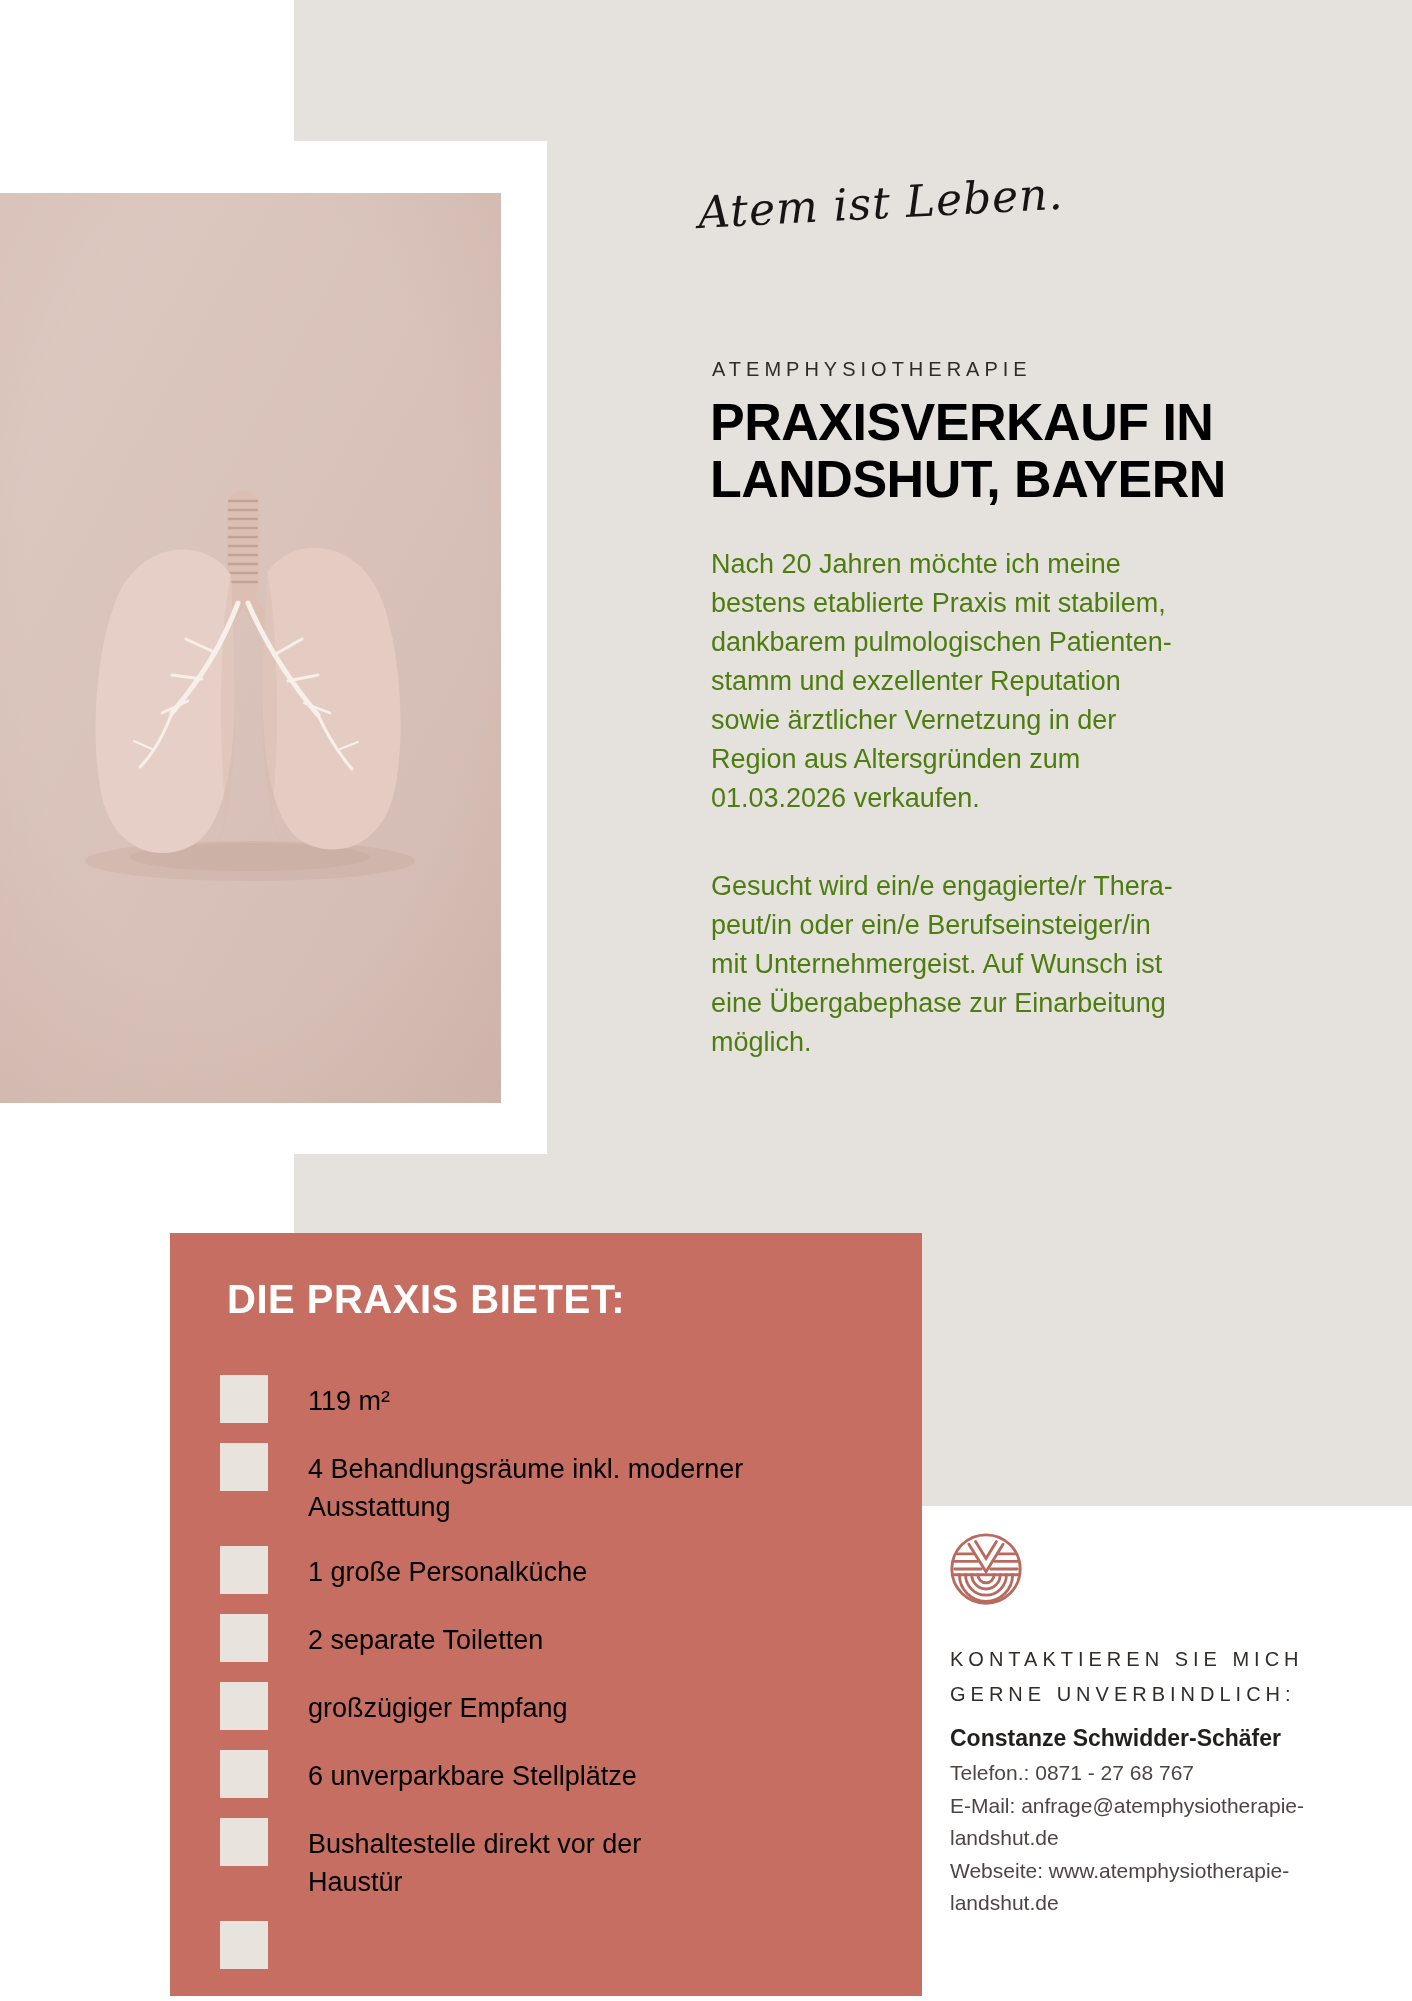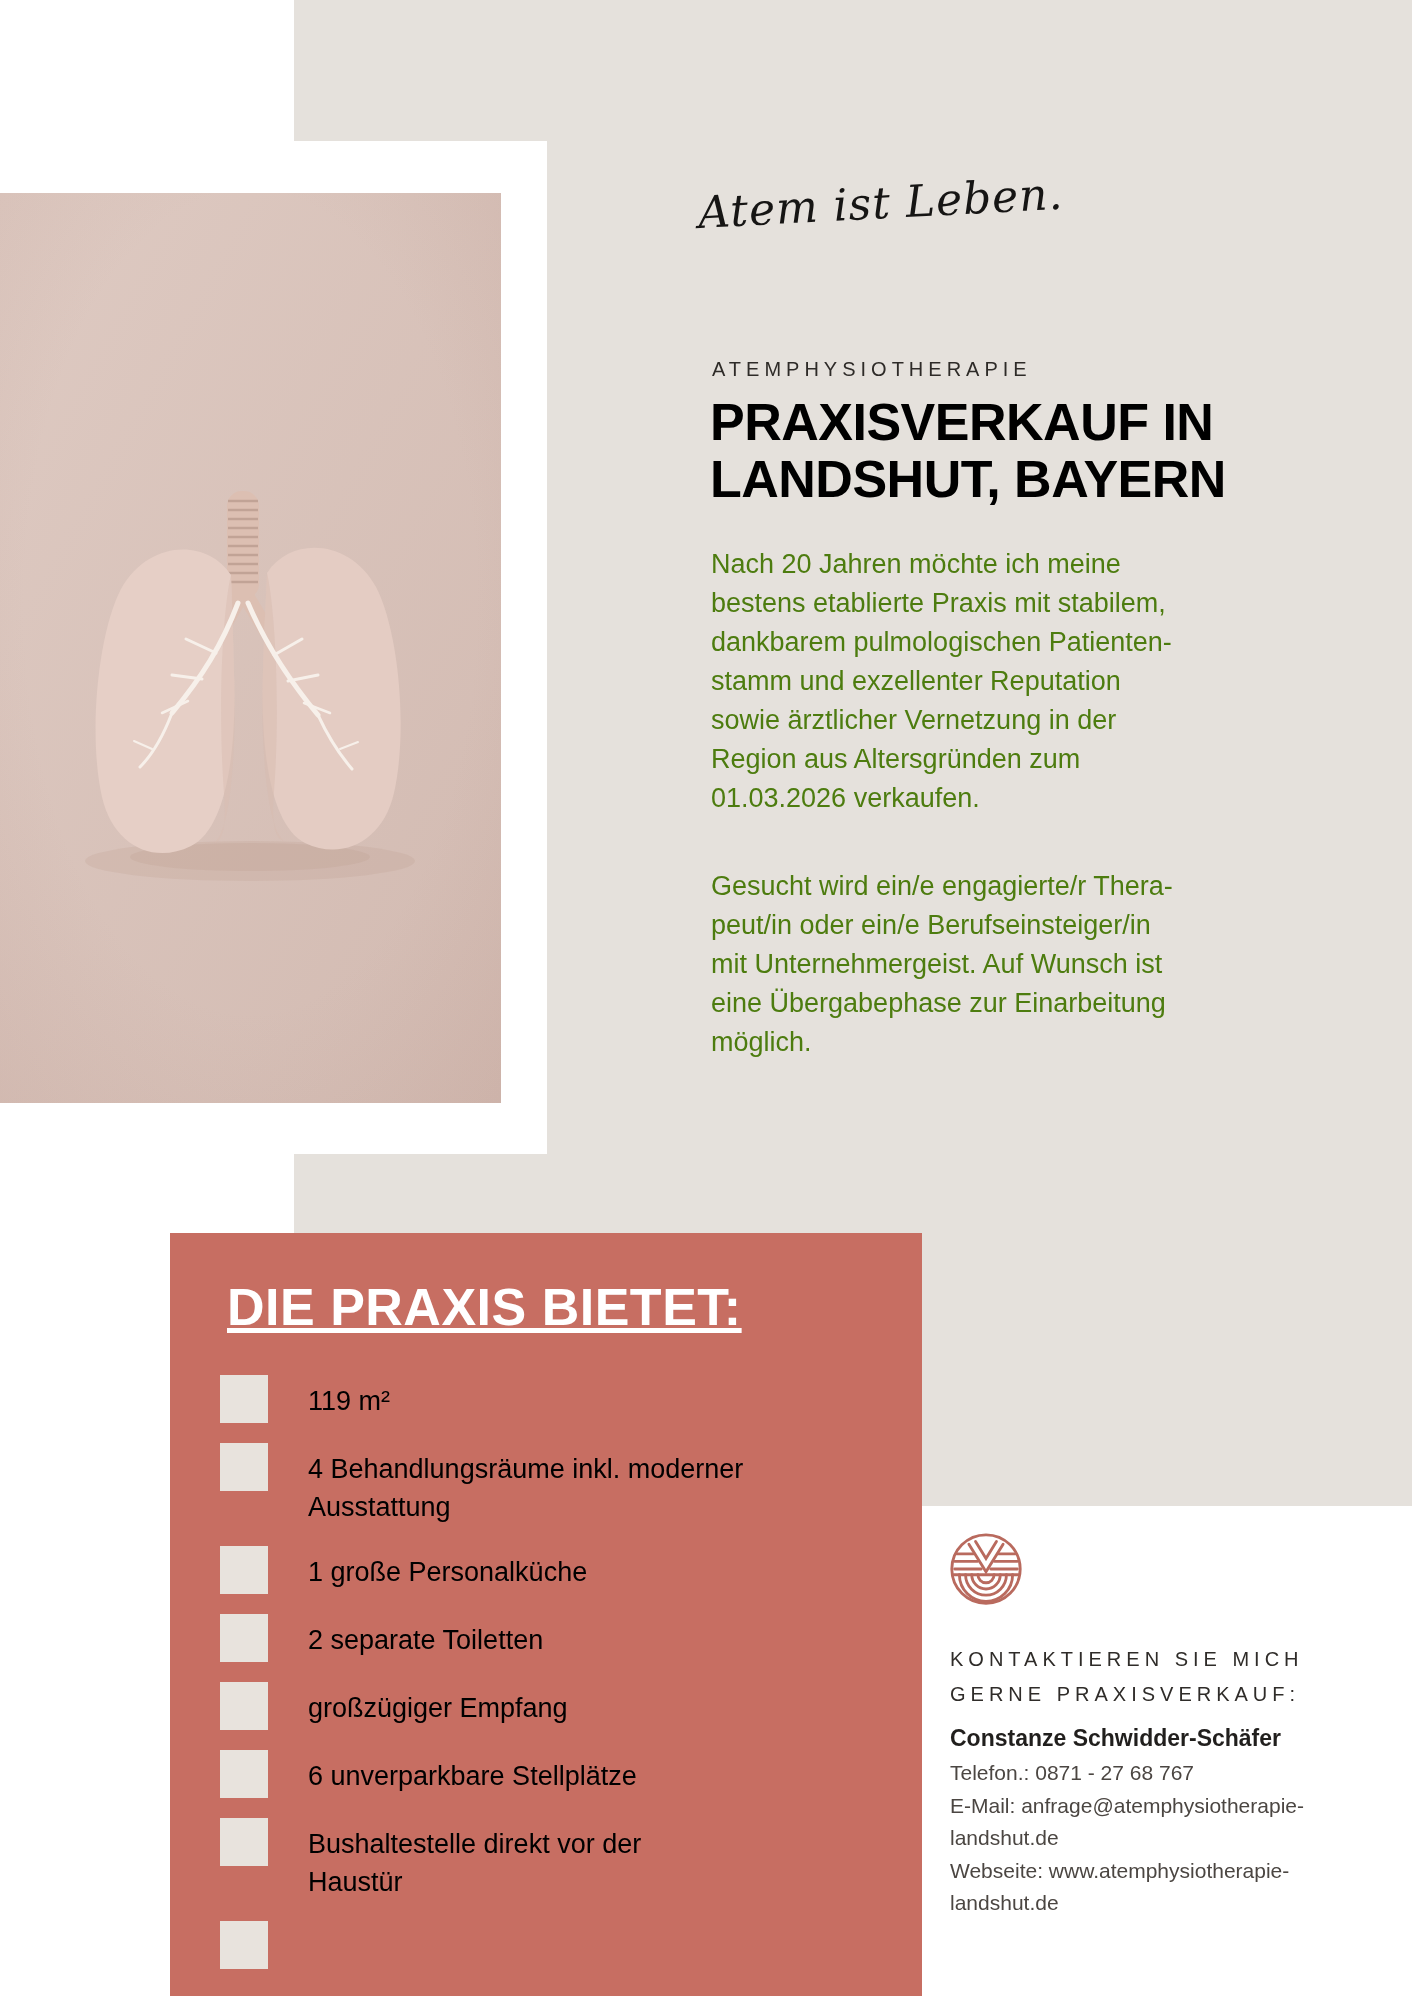--- a/index.html
+++ b/index.html
@@ -29,22 +29,22 @@
   .hero-par{
     position:absolute;left:711px;width:560px;
     font-size:27px;line-height:39px;font-weight:300;color:#4d7c0f;
     white-space:pre-line;
   }
   .par1{top:545px;}
   .par2{top:867px;}
   
   .offer-box{position:absolute;left:170px;top:1233px;width:752px;height:763px;background:#c76e62;}
   .offer-heading{
-    position:absolute;left:57px;top:44px;font-size:52px;font-weight:800;
-    color:#ffffff;letter-spacing:0.5px;white-space:nowrap;text-decoration:underline;
+    position:absolute;left:57px;top:44px;font-size:40px;font-weight:800;
+    color:#ffffff;letter-spacing:0.5px;white-space:nowrap;
   }
   .check-list{position:absolute;left:50px;top:142px;width:660px;}
   .check-row{display:flex;align-items:flex-start;min-height:48px;margin-bottom:20px;}
   .check-box{flex:0 0 48px;width:48px;height:48px;background:#e8e3dd;margin-right:40px;}
   .check-label{
     padding-top:7px;font-size:27px;line-height:38px;font-weight:300;
     color:#000000;white-space:pre-line;
   }
   
   .brand-mark{position:absolute;left:948px;top:1531px;width:76px;height:76px;}
@@ -202,21 +202,21 @@
       <path d="M45 40 H73"></path>
       <path d="M6 46 H74"></path>
       <path d="M12 46 A28 28 0 0 0 68 46"></path>
       <path d="M18.5 46 A21.5 21.5 0 0 0 61.5 46"></path>
       <path d="M25 46 A15 15 0 0 0 55 46"></path>
       <path d="M31.5 46 A8.5 8.5 0 0 0 48.5 46"></path>
     </g>
   </svg>
 
   <div class="contact-heading">KONTAKTIEREN SIE MICH
-GERNE PRAXISVERKAUF:</div>
+GERNE UNVERBINDLICH:</div>
   <div class="contact-name">Constanze Schwidder-Schäfer</div>
   <div class="contact-details">
     <div class="contact-line">Telefon.: 0871 - 27 68 767</div>
     <div class="contact-line">E-Mail: anfrage@atemphysiotherapie-
 landshut.de</div>
     <div class="contact-line">Webseite: www.atemphysiotherapie-
 landshut.de</div>
   </div>
 
 </div>

